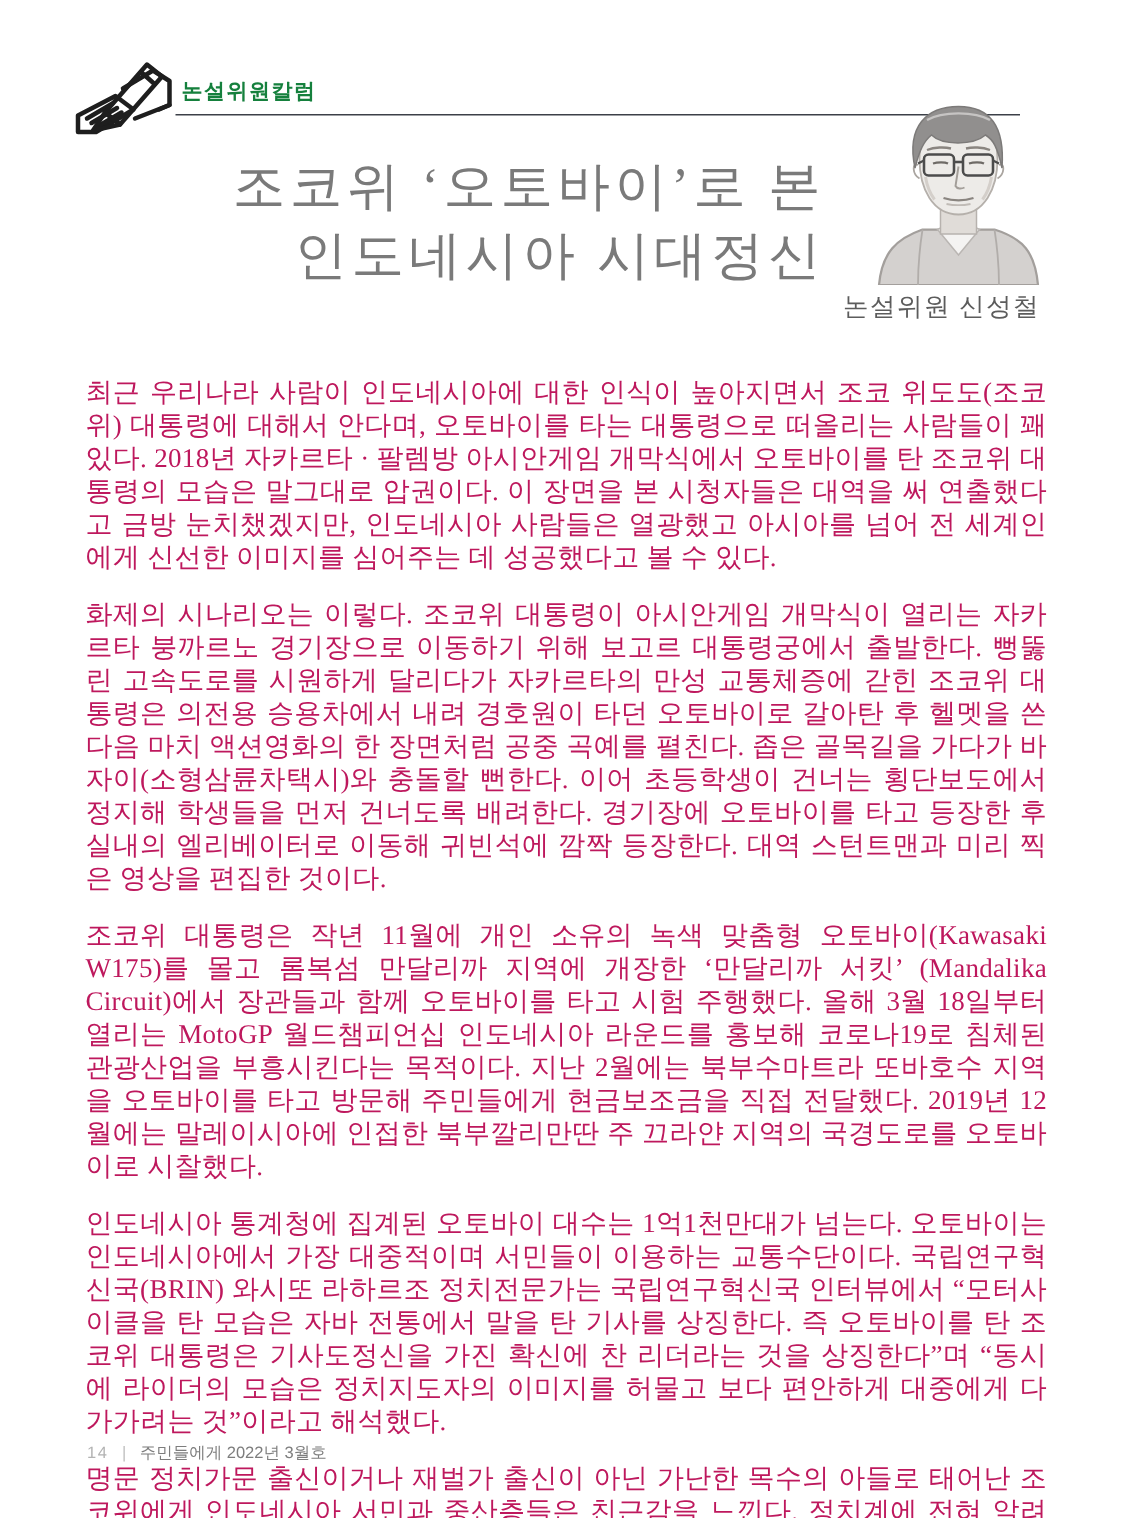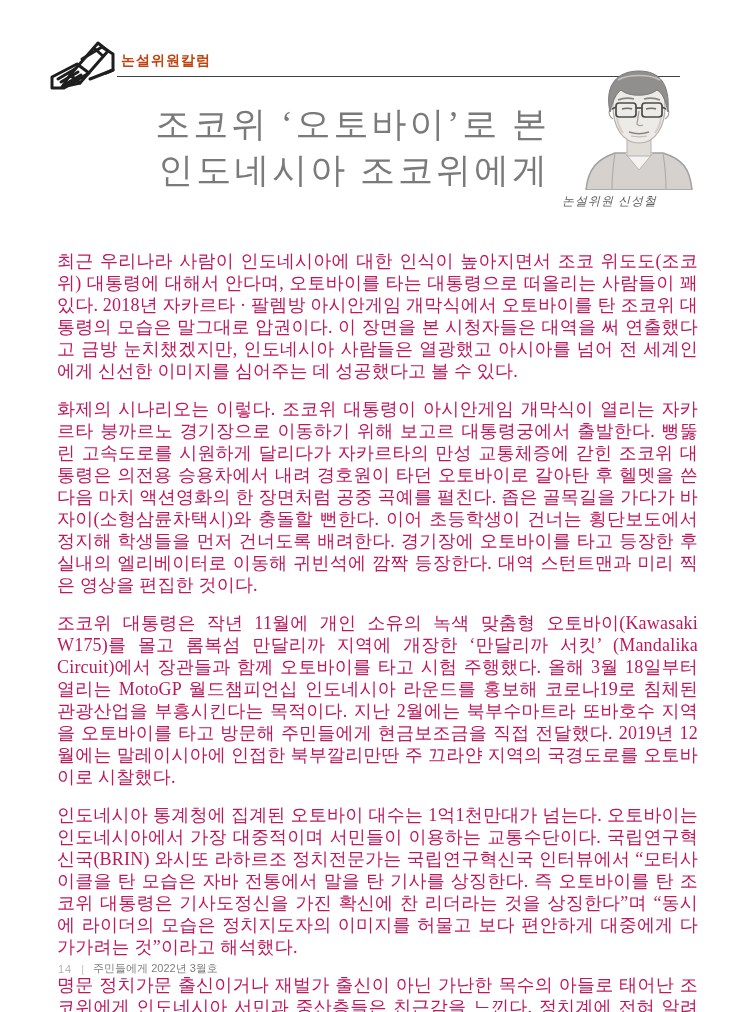--- a/index.html
+++ b/index.html
@@ -20,21 +20,21 @@
     left: 46px; top: 32px;
     width: 80px; height: 62px;
   }
   .category-label {
     position: absolute;
     left: 121px; top: 52px;
     font-family: "Liberation Sans", "DejaVu Sans", sans-serif;
     font-size: 14px;
     font-weight: bold;
     letter-spacing: 1px;
-    color: #c2410c;
+    color: #15803d;
   }
   .header-rule {
     position: absolute;
     left: 117px; top: 76px;
     width: 563px; height: 1px;
     background: #3c4048;
   }
 
   
   .title {
@@ -51,24 +51,23 @@
 
   
   .portrait {
     position: absolute;
     left: 568px; top: 66px;
     width: 142px; height: 124px;
   }
   .byline {
     position: absolute;
     left: 562px; top: 193px;
-    font-size: 12px;
+    font-size: 17px;
     letter-spacing: 1px;
     color: #5c5c5c;
-    font-style: italic;
   }
 
   
   .body-text {
     position: absolute;
     left: 57px; top: 250px;
     width: 641px;
     font-size: 18px;
     line-height: 22px;
     text-align: justify;
@@ -113,21 +112,21 @@
       <path d="M24 43 L16 55 L34 51 Z"></path>
 
       <line x1="48" y1="16" x2="57" y2="24"></line>
     </svg>
   </div>
   <div class="category-label">논설위원칼럼</div>
   <div class="header-rule"></div>
 
   <div class="title">
     <div>조코위 ‘오토바이’로 본</div>
-    <div>인도네시아 조코위에게</div>
+    <div>인도네시아 시대정신</div>
   </div>
 
   <div class="portrait">
     <svg viewBox="0 0 142 124" width="142" height="124">
 
       <path d="M18 124 C20 102 30 93 47 87 L95 87 C114 93 122 102 124 124 Z" fill="#d4d1cf" stroke="#a39f9c" stroke-width="1.5"></path>
       <path d="M47 87 C45 100 44 110 44 124 M95 87 C97 100 98 110 98 124" fill="none" stroke="#b1adaa" stroke-width="1.2"></path>
 
       <path d="M57 87 L71 104 L85 87 L79 84 L63 84 Z" fill="#f4f3f2" stroke="#bab6b3" stroke-width="1"></path>
 

